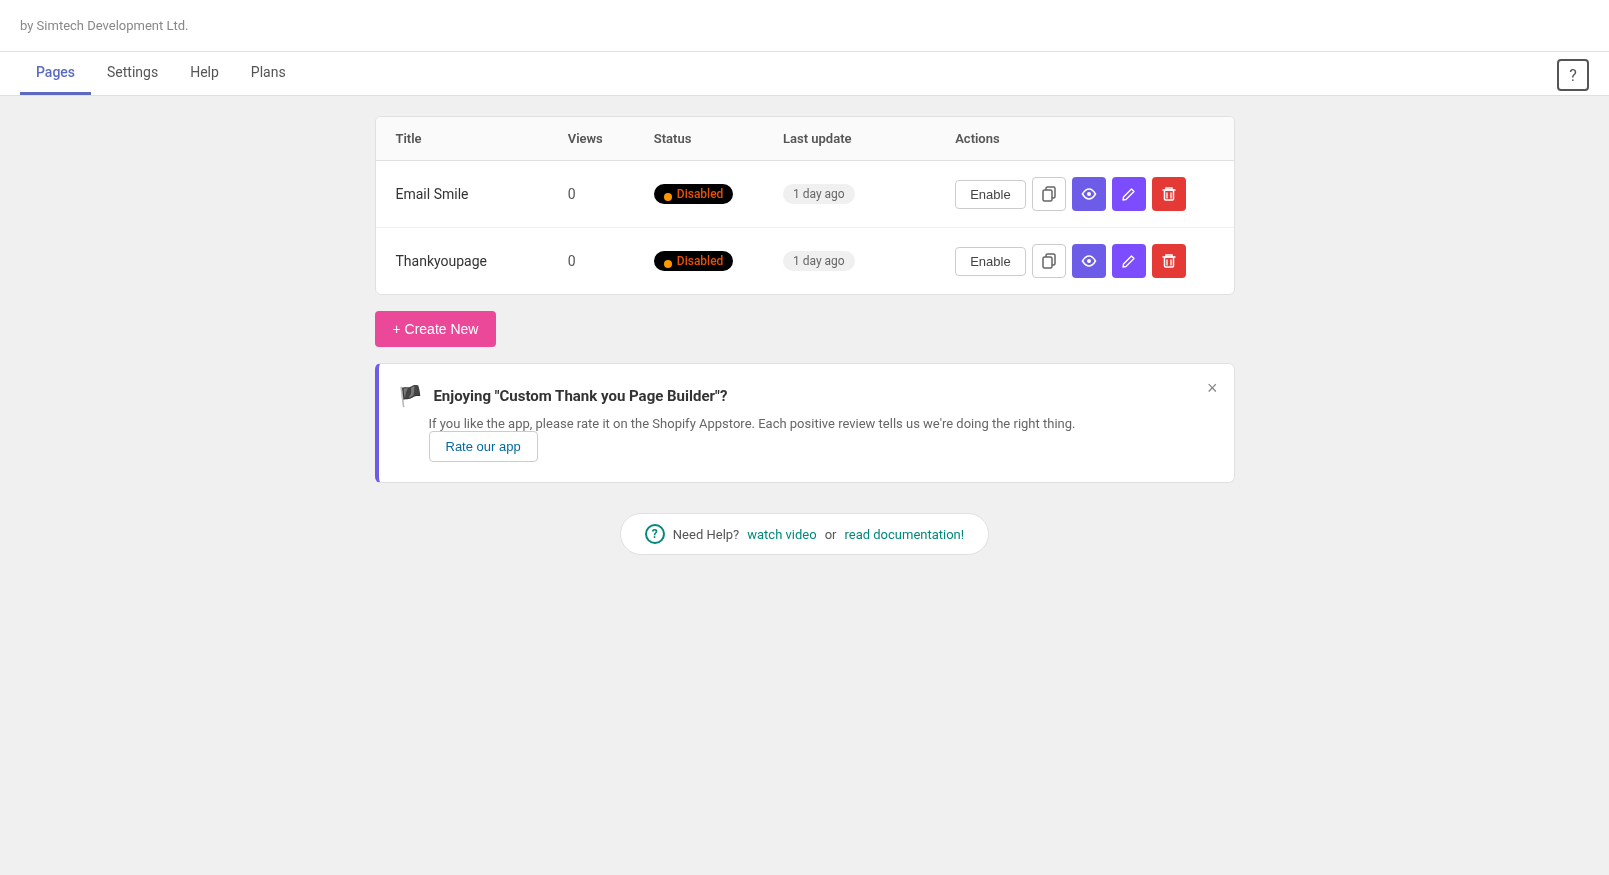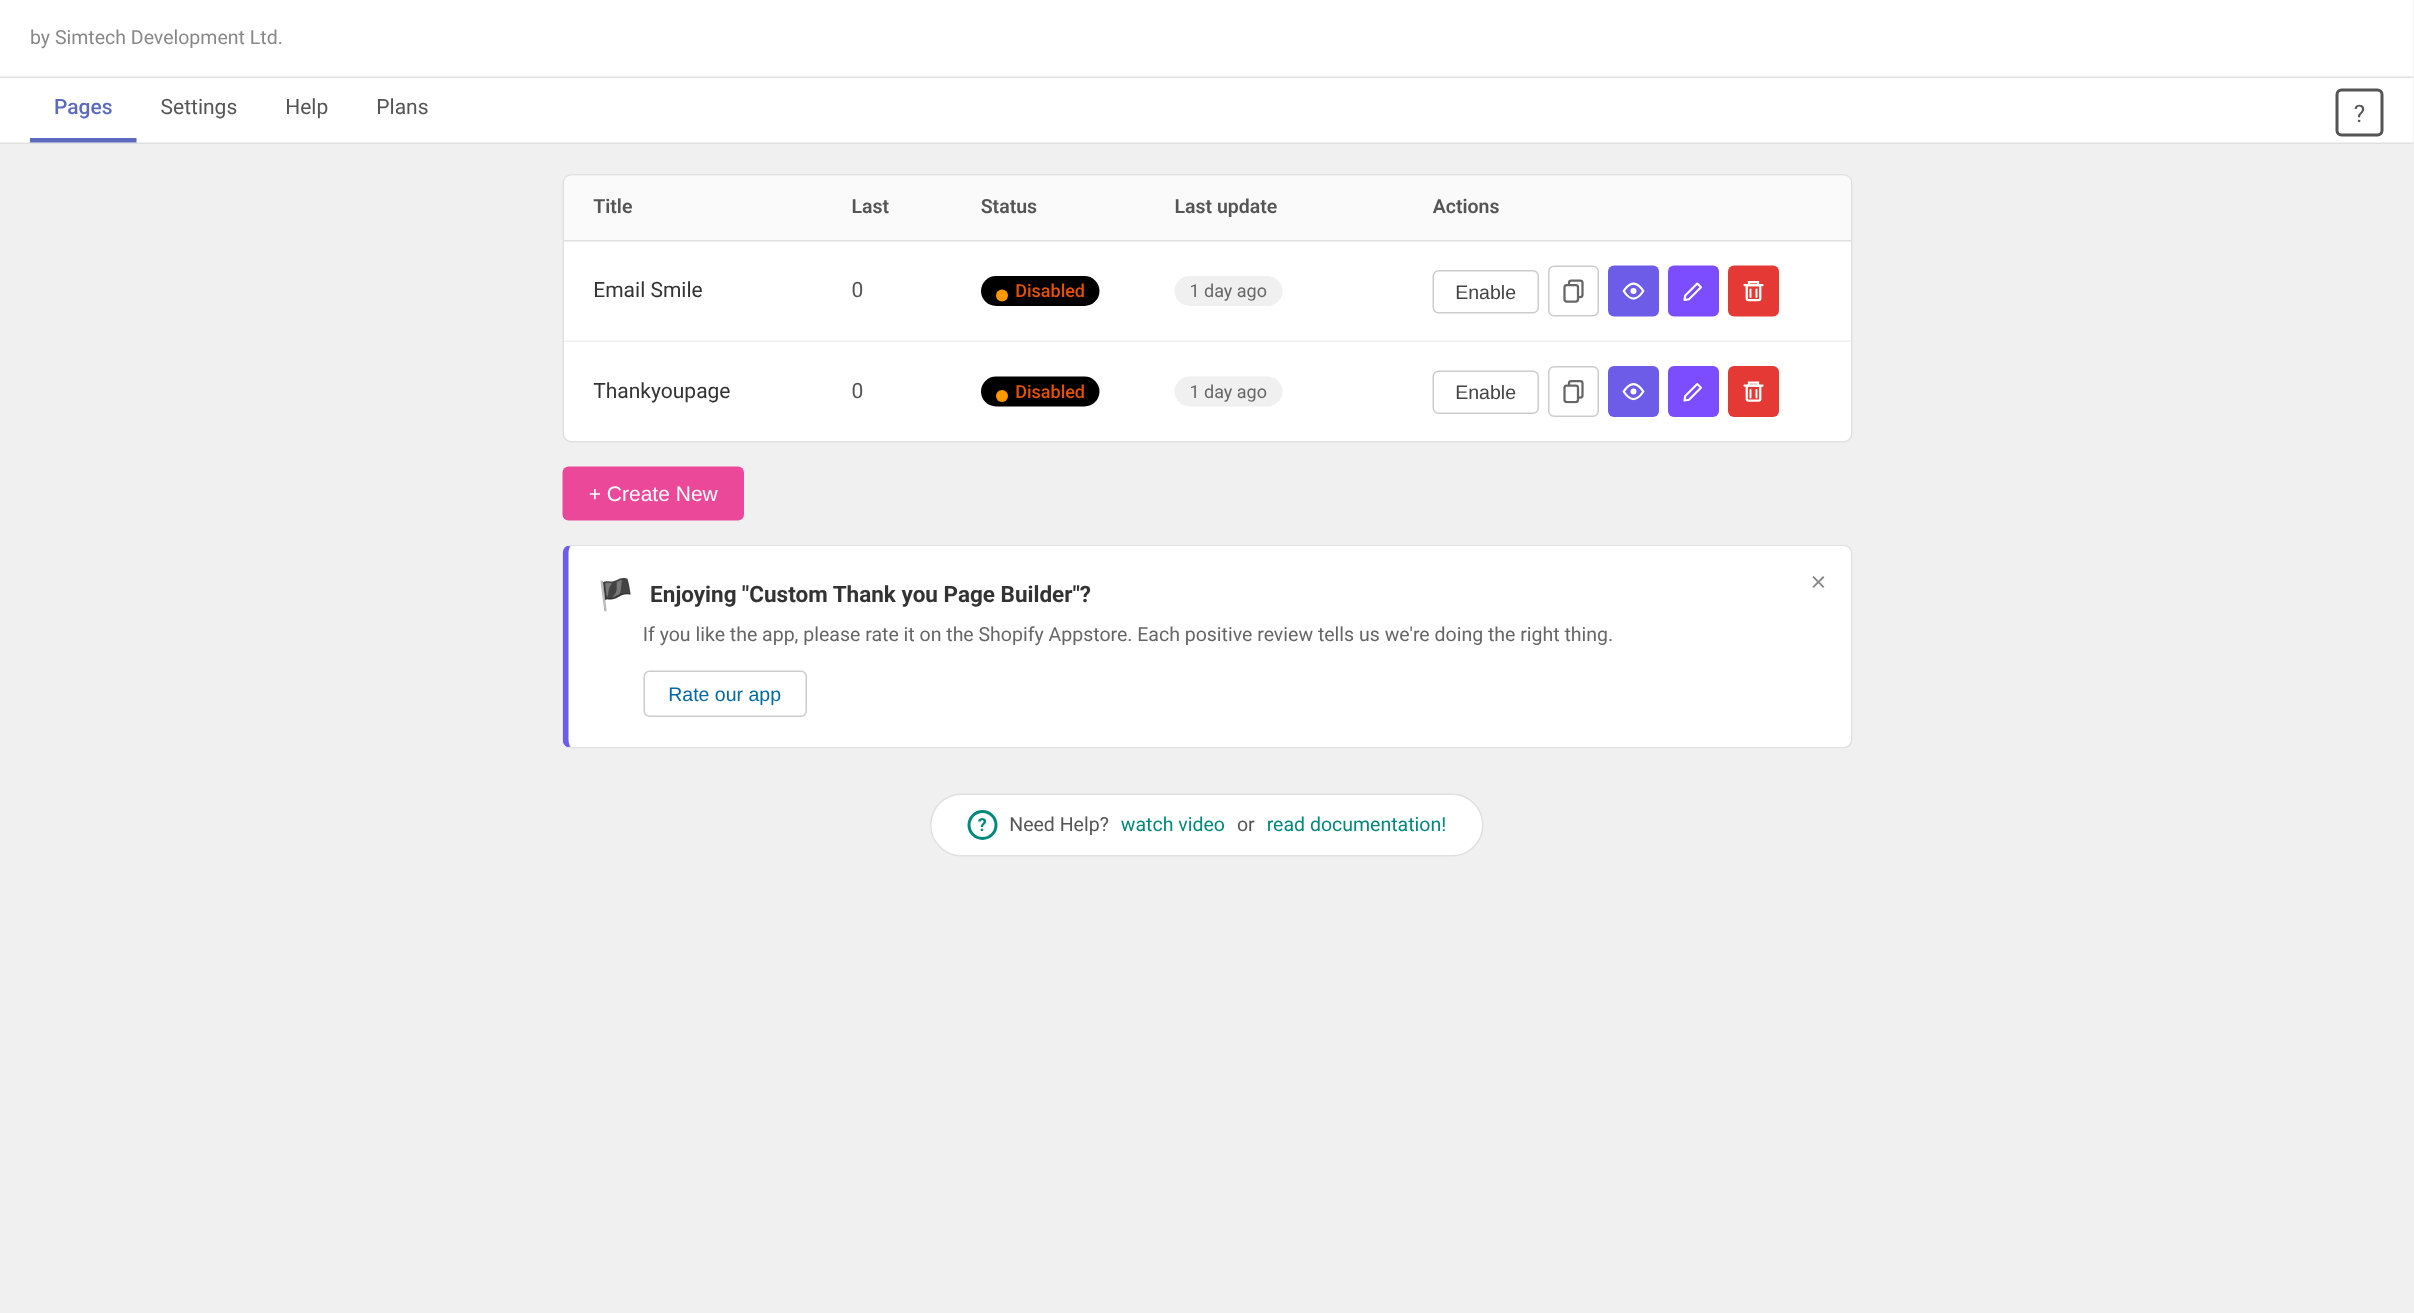--- a/index.html
+++ b/index.html
@@ -239,21 +239,20 @@
       color: #555;
     }
     .notification-title {
       font-weight: 700;
       font-size: 15px;
       color: #333;
     }
     .notification-text {
       font-size: 13px;
       color: #666;
-      margin-bottom: 16px;
       margin-left: 30px;
     }
     .notification-close {
       position: absolute;
       top: 14px;
       right: 16px;
       background: none;
       border: none;
       font-size: 18px;
       color: #888;
@@ -320,21 +319,21 @@
   </div>
   <div class="nav-help-icon">?</div>
 </div>
 
 <div class="main-content">
 
   
   <div class="table-card">
     <div class="table-header">
       <div>Title</div>
-      <div>Last</div>
+      <div>Views</div>
       <div>Status</div>
       <div>Last update</div>
       <div>Actions</div>
     </div>
 
     <div class="table-row">
       <div class="cell-title">Email Smile</div>
       <div class="cell-views">0</div>
       <div>
         <span class="status-badge">

